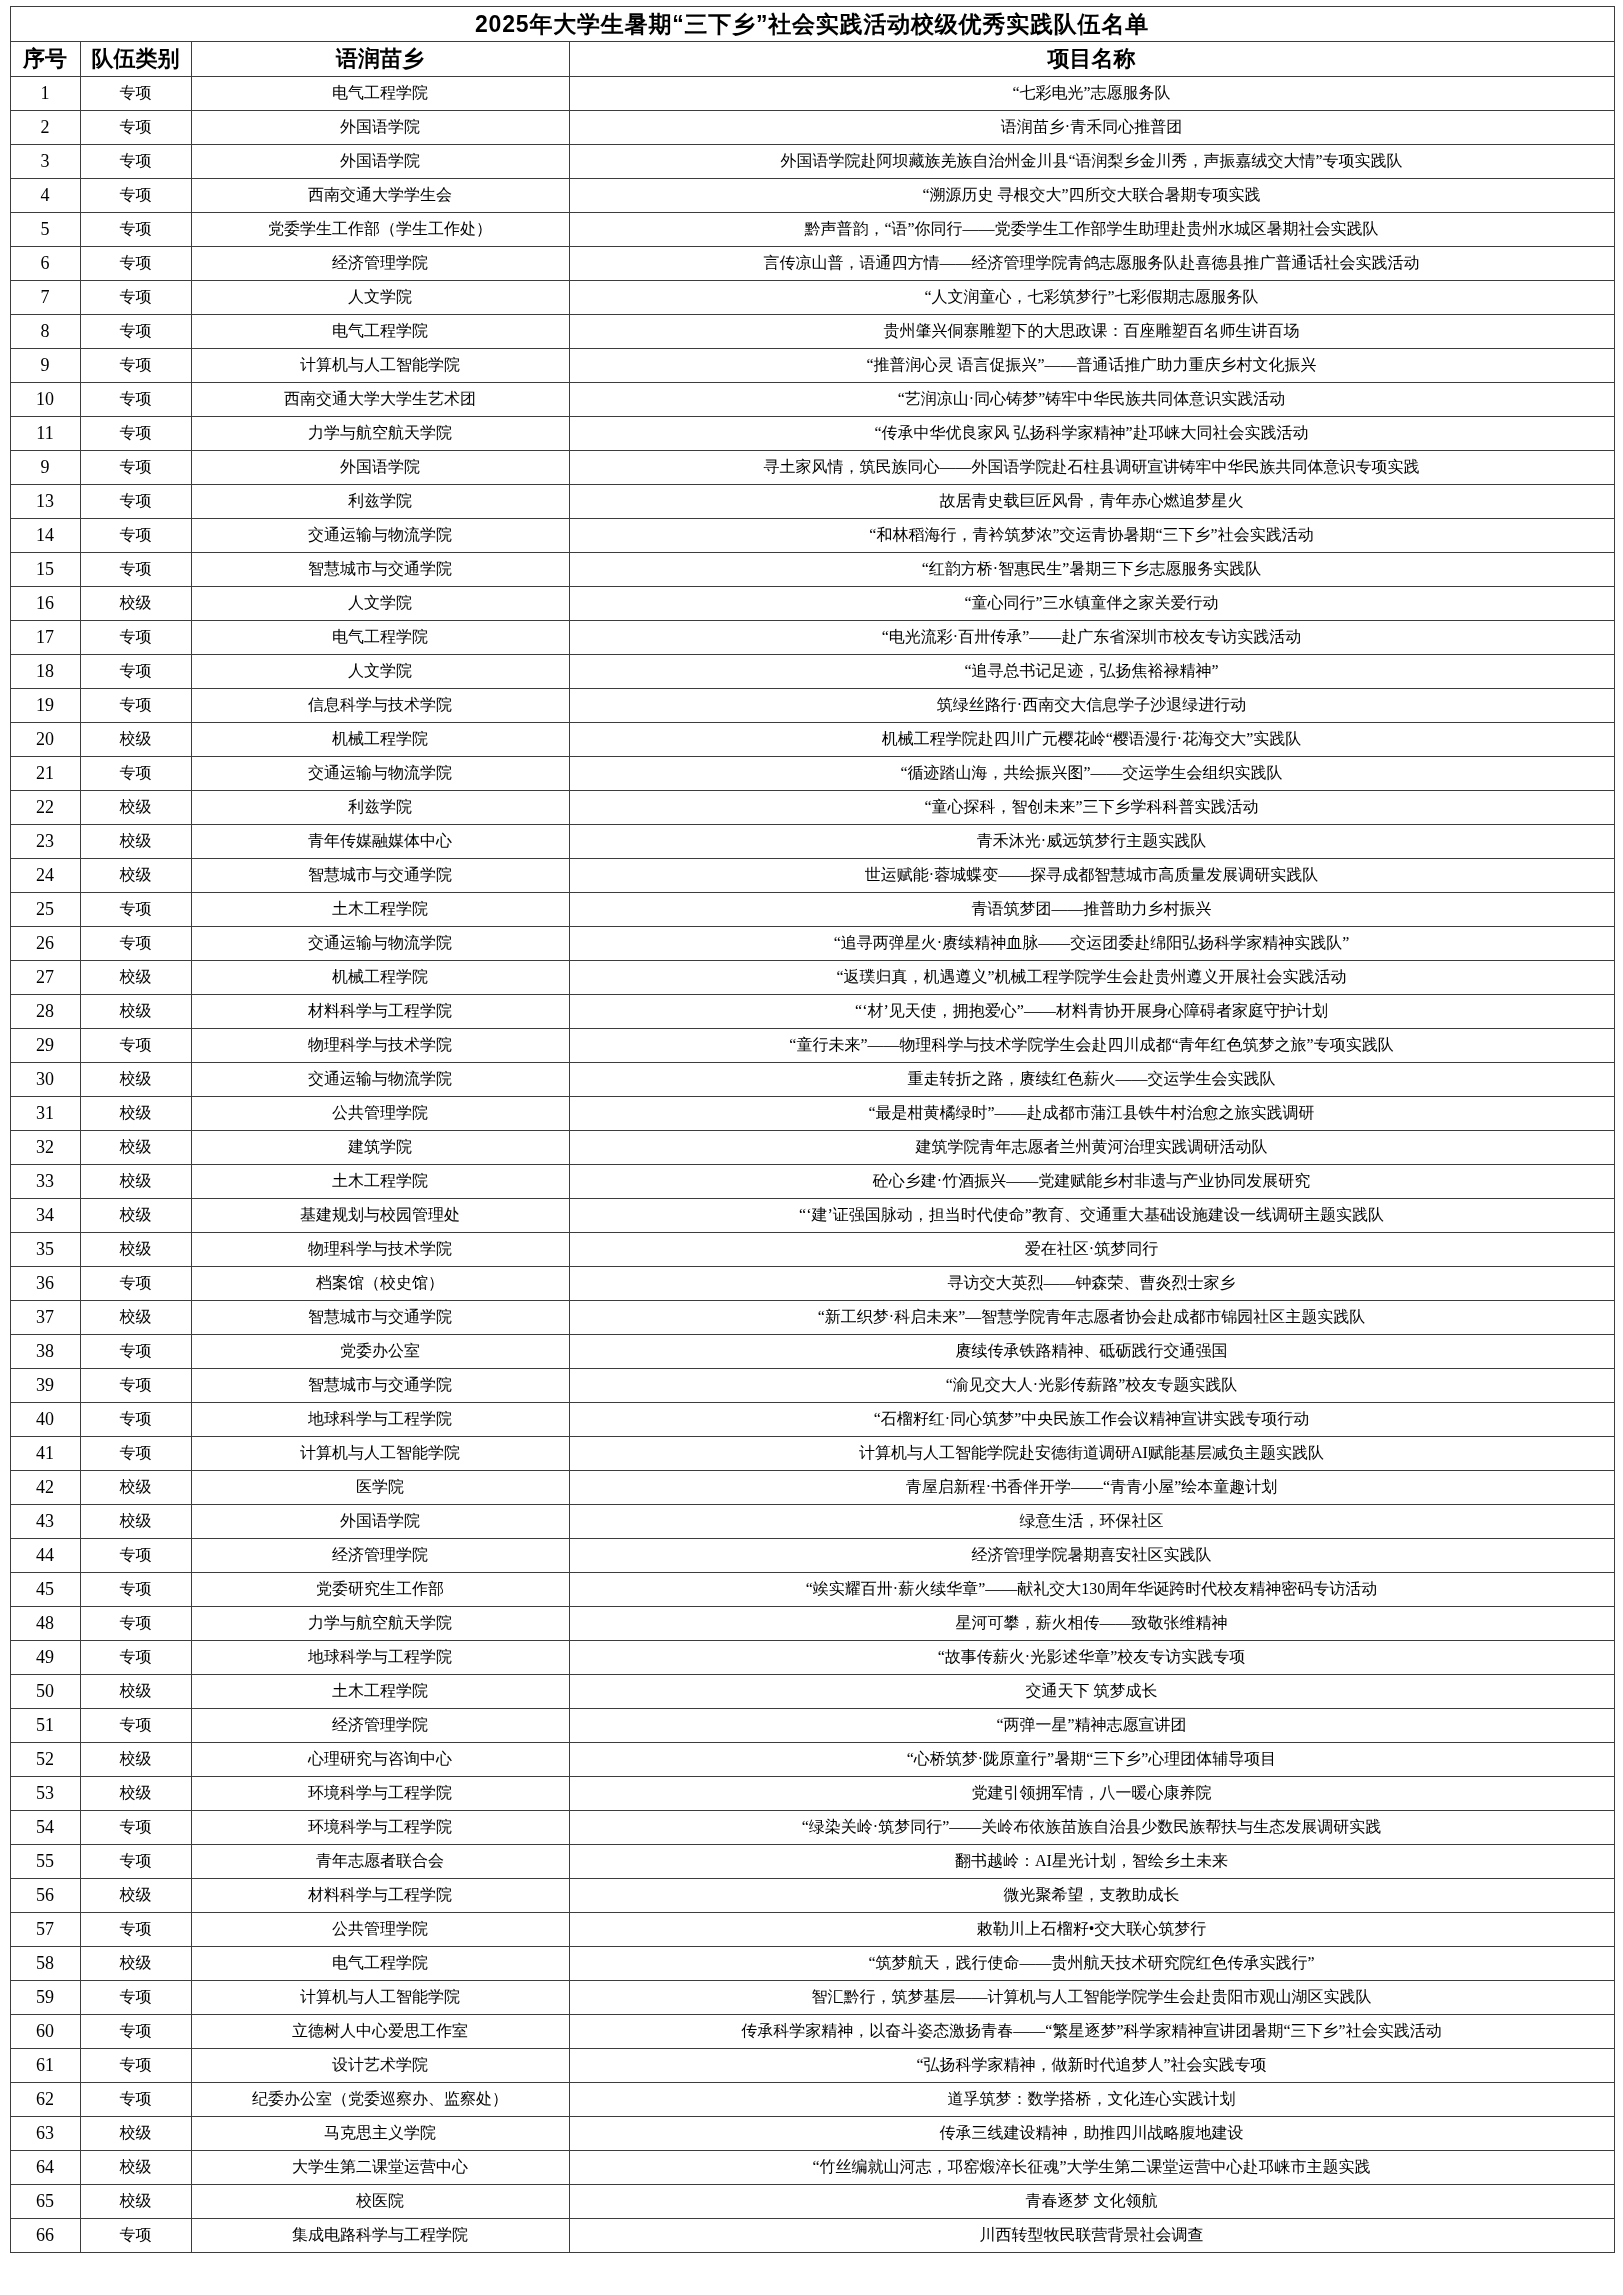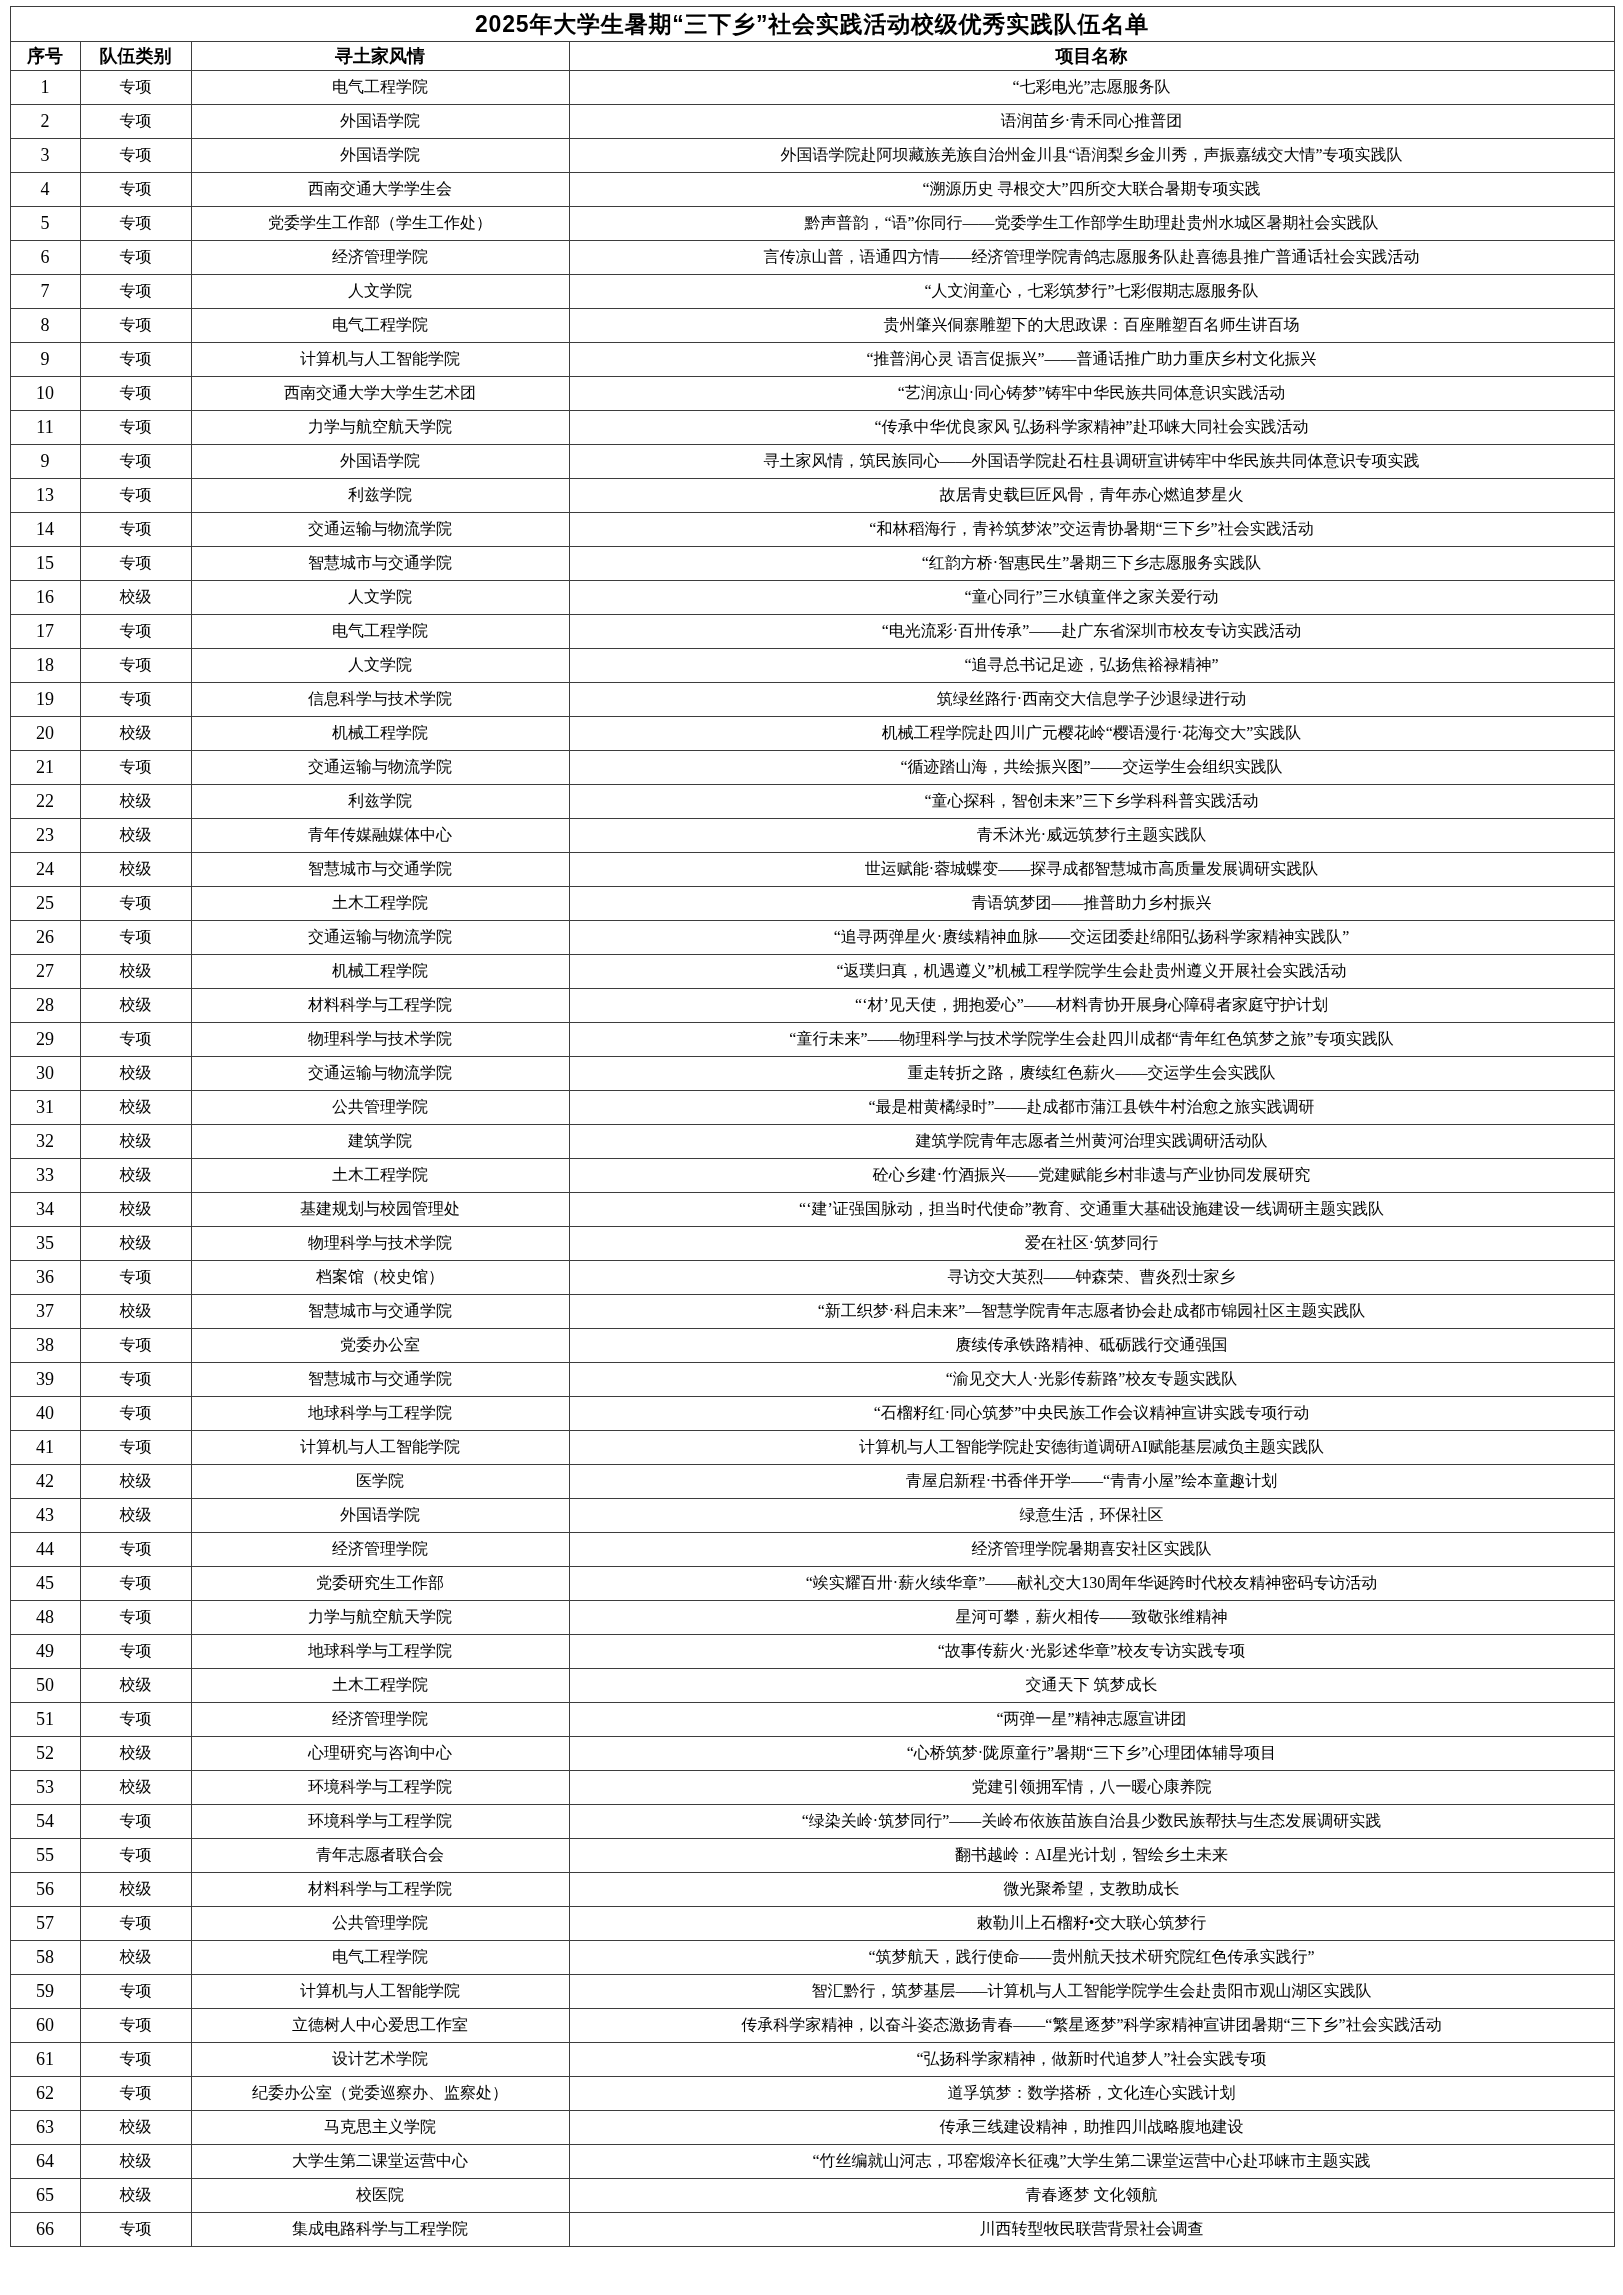--- a/index.html
+++ b/index.html
@@ -34,21 +34,21 @@
     height: 32px;
     font-family: "Liberation Sans", "DejaVu Sans", sans-serif;
     font-weight: bold;
     font-size: 23px;
     letter-spacing: 0.8px;
   }
   .head-row th {
     height: 27px;
     font-family: "Liberation Sans", "DejaVu Sans", sans-serif;
     font-weight: bold;
-    font-size: 18px;
+    font-size: 22px;
   }
   tbody tr.body-row { height: 34px; }
   td.no-cell   { font-size: 18px; font-family: "Liberation Serif", serif; }
   td.cat-cell  { font-size: 16px; }
   td.unit-cell { font-size: 16px; }
   td.proj-cell { font-size: 16px; }
 </style>
 </head>
 <body>
 
@@ -60,21 +60,21 @@
         <col class="c-unit">
         <col class="c-proj">
     </colgroup>
     <thead>
       <tr>
         <th class="title-cell" colspan="4">2025年大学生暑期“三下乡”社会实践活动校级优秀实践队伍名单</th>
       </tr>
       <tr class="head-row">
         <th>序号</th>
         <th>队伍类别</th>
-        <th>寻土家风情</th>
+        <th>语润苗乡</th>
         <th>项目名称</th>
       </tr>
     </thead>
     <tbody id="table-body">
         <tr class="body-row">
           <td class="no-cell">1</td>
           <td class="cat-cell">专项</td>
           <td class="unit-cell">电气工程学院</td>
           <td class="proj-cell">“七彩电光”志愿服务队</td>
         </tr>

